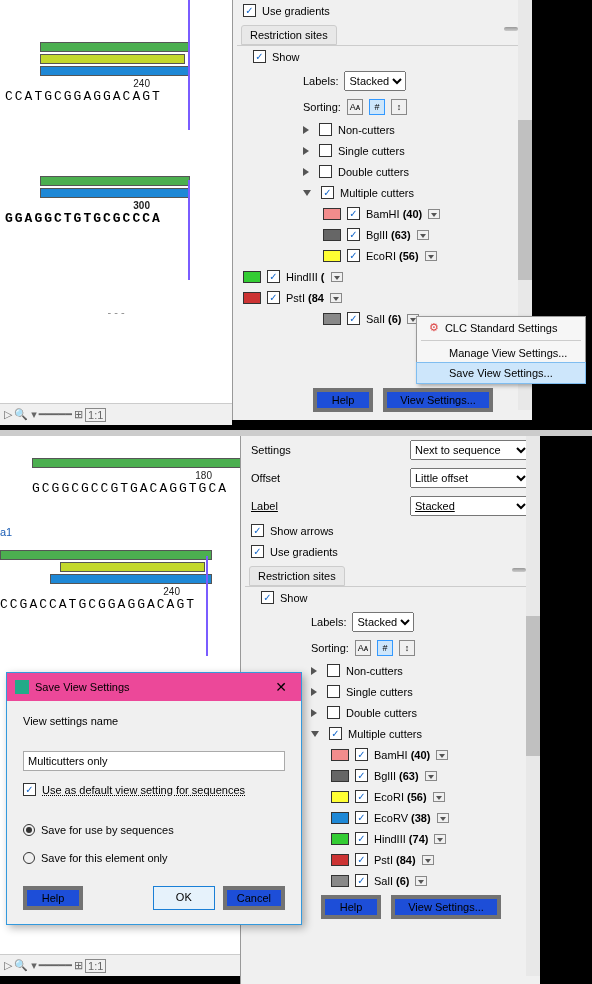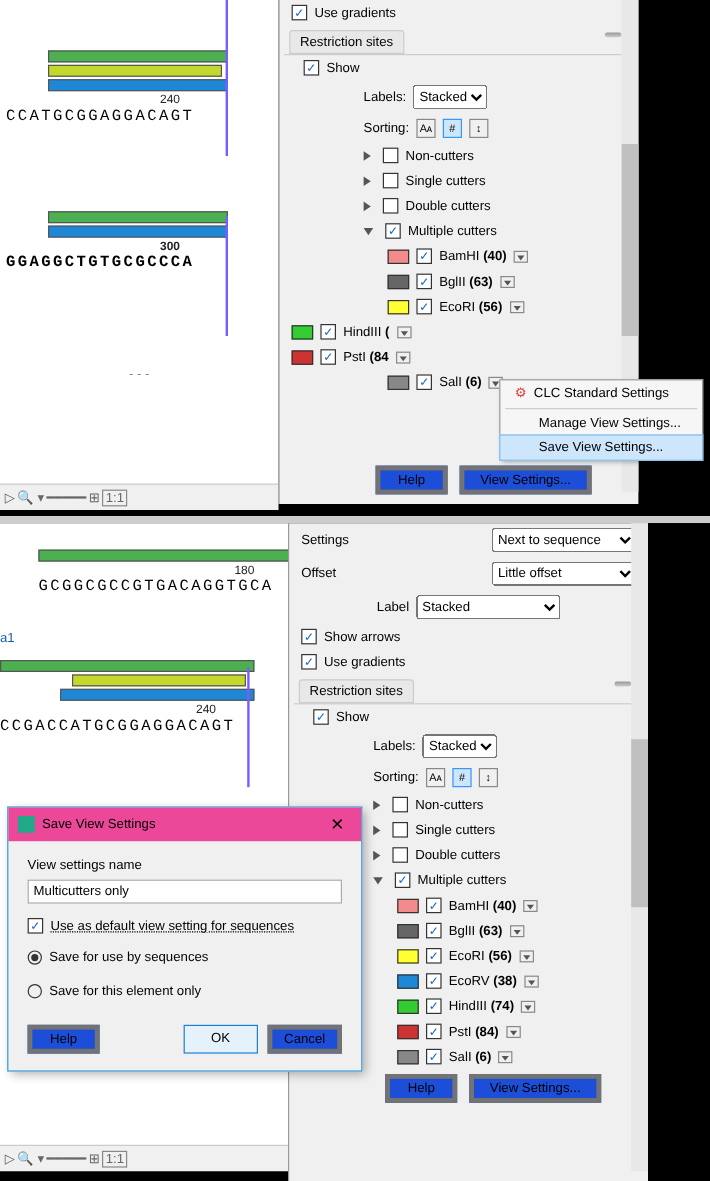--- a/index.html
+++ b/index.html
@@ -37,21 +37,21 @@
   .scrollbar-v { position: absolute; right: 0; top: 0; width: 14px; background: #e8e8e8; }
   .scrollbar-thumb { background: #c0c0c0; width: 100%; }
   .ctx-menu { position: absolute; background: #f6f6f6; border: 1px solid #999; box-shadow: 2px 2px 4px rgba(0,0,0,0.3); z-index: 100; }
   .ctx-item { padding: 4px 12px; display: flex; align-items: center; gap: 6px; }
   .ctx-item.hl { background: #cde6fb; border: 1px solid #7fbdf0; margin: -1px; }
   .ctx-sep { height: 1px; background: #ccc; margin: 2px 4px; }
   .dialog { position: absolute; background: #f0f0f0; border: 1px solid #3399dd; box-shadow: 3px 3px 8px rgba(0,0,0,0.3); z-index: 100; }
   .dlg-title { background: #ec4899; padding: 6px 8px; display: flex; align-items: center; gap: 6px; font-size: 12px; }
   .dlg-close { margin-left: auto; font-size: 14px; padding: 0 6px; }
   .dlg-body { padding: 14px 16px; }
-  .dlg-input { width: 100%; border: 1px solid #aaa; padding: 3px 4px; font-size: 11px; background: #fff; }
+  .dlg-input { width: 100%; border: 1px solid #aaa; padding: 3px 4px; font-size: 11px; background: #fff; margin-top: 18px; }
   .radio { width: 12px; height: 12px; border: 1px solid #333; border-radius: 50%; display: inline-flex; align-items: center; justify-content: center; }
   .radio.sel::after { content: ""; width: 6px; height: 6px; background: #333; border-radius: 50%; }
   .dlg-btns { display: flex; gap: 8px; padding: 8px 16px 14px; }
   .dlg-btn-default { border: 1px solid #1a7fd6; background: #e6f2fb; padding: 4px 22px; }
   .sort-icon { width: 16px; height: 16px; border: 1px solid #888; display: inline-flex; align-items: center; justify-content: center; font-size: 9px; }
   .sort-icon.active { background: #cde6fb; border-color: #3399ff; }
   .bottom-toolbar { position: absolute; bottom: 0; left: 0; right: 0; height: 22px; background: #f0f0f0; border-top: 1px solid #ccc; display: flex; align-items: center; gap: 2px; padding: 0 4px; font-size: 10px; color: #666; }
   .sep-bar { width: 100%; height: 6px; background: #ccc; }
 </style>
 </head>
@@ -208,21 +208,21 @@
 
   <div class="side-panel s2-side">
     <div class="panel-row" style="justify-content:space-between;">
       <span>Settings</span>
       <select style="width:120px;"><option>Next to sequence</option></select>
     </div>
     <div class="panel-row" style="justify-content:space-between;">
       <span>Offset</span>
       <select style="width:120px;"><option>Little offset</option></select>
     </div>
-    <div class="panel-row" style="justify-content:center;">
+    <div class="panel-row" style="justify-content:space-between;text-decoration:underline;">
       <span>Label</span>
       <select style="width:120px;"><option>Stacked</option></select>
     </div>
     <div class="panel-row">
       <span class="checkbox checked"></span>
       <span>Show arrows</span>
     </div>
     <div class="panel-row">
       <span class="checkbox checked"></span>
       <span>Use gradients</span>
@@ -352,21 +352,21 @@
 
   <div class="dialog" style="left:6px; top:236px; width:296px;">
     <div class="dlg-title">
       <span style="width:14px; height:14px; background:#2a8; display:inline-block;"></span>
       <span>Save View Settings</span>
       <span class="dlg-close">✕</span>
     </div>
     <div class="dlg-body">
       <div style="margin-bottom:6px;">View settings name</div>
       <input class="dlg-input" style="margin-bottom: 12px;" value="Multicutters only">
-      <div style="display:flex; align-items:center; gap:6px; margin-bottom:14px;">
+      <div style="display:flex; align-items:center; gap:6px; margin-bottom:28px;">
         <span class="checkbox checked"></span>
         <span style="text-decoration:underline dotted;">Use as default view setting for sequences</span>
       </div>
       <div style="display:flex; align-items:center; gap:6px; margin-bottom:10px;">
         <span class="radio sel"></span>
         <span>Save for use by sequences</span>
       </div>
       <div style="display:flex; align-items:flex-start; gap:6px;margin-top:16px;">
         <span class="radio"></span>
         <span>Save for this element only</span>

